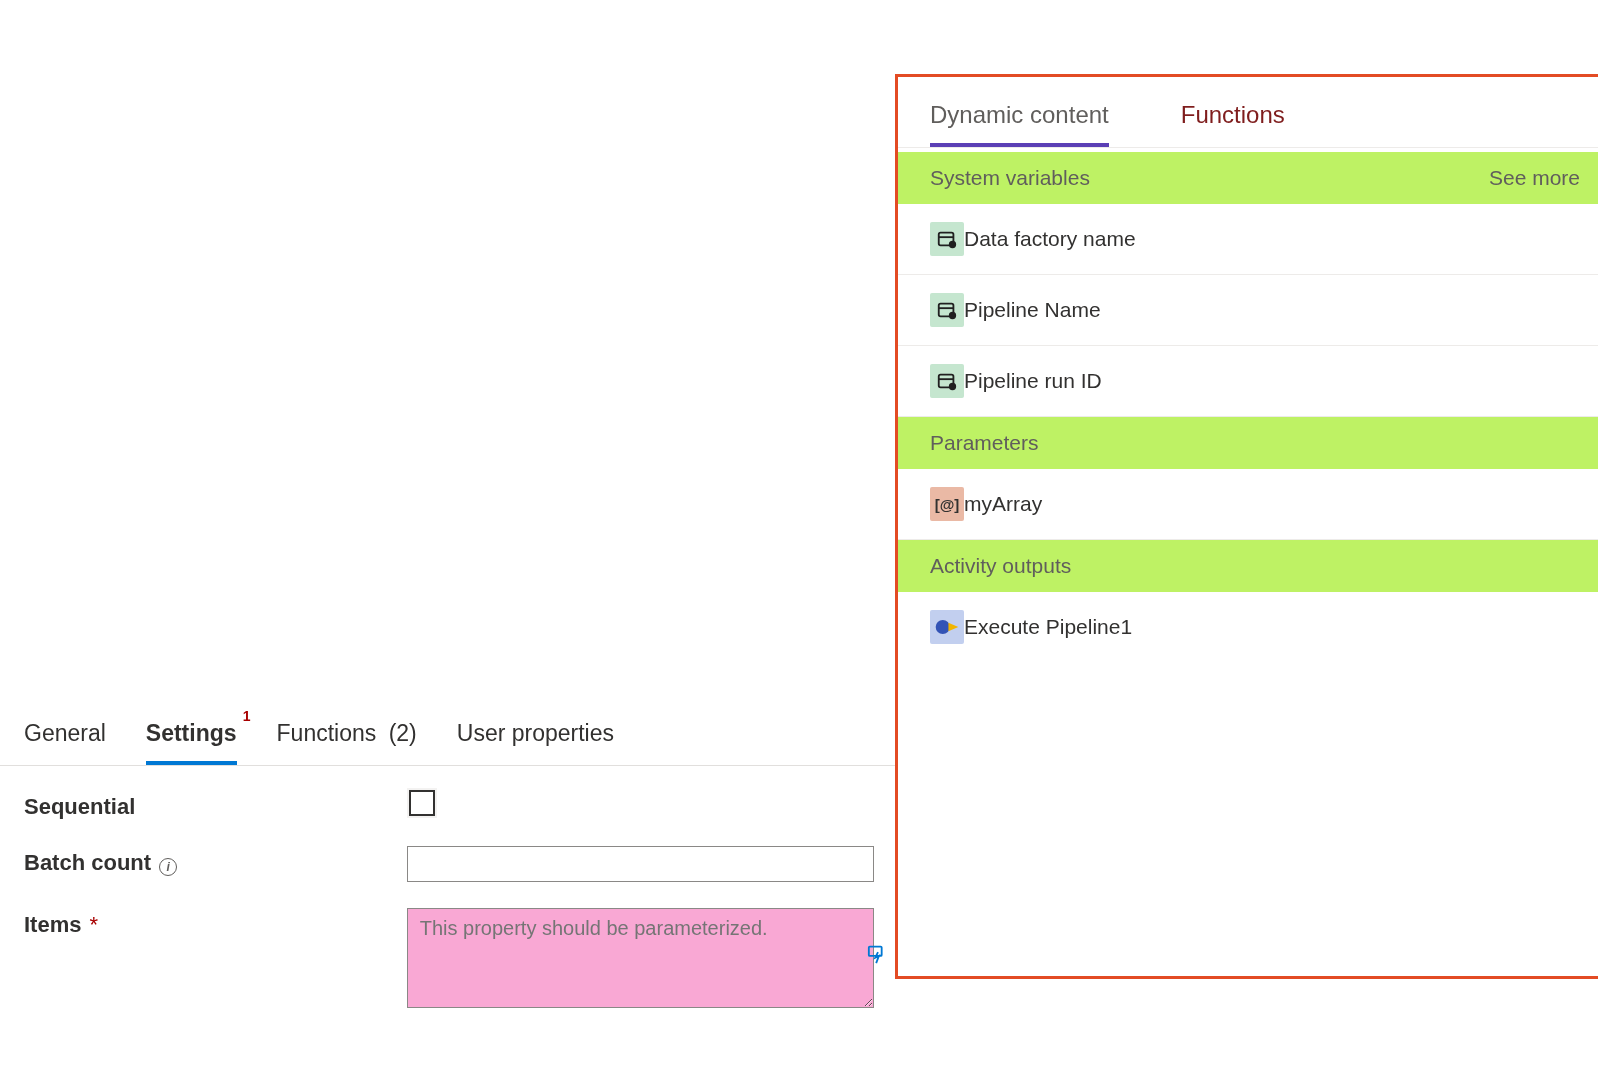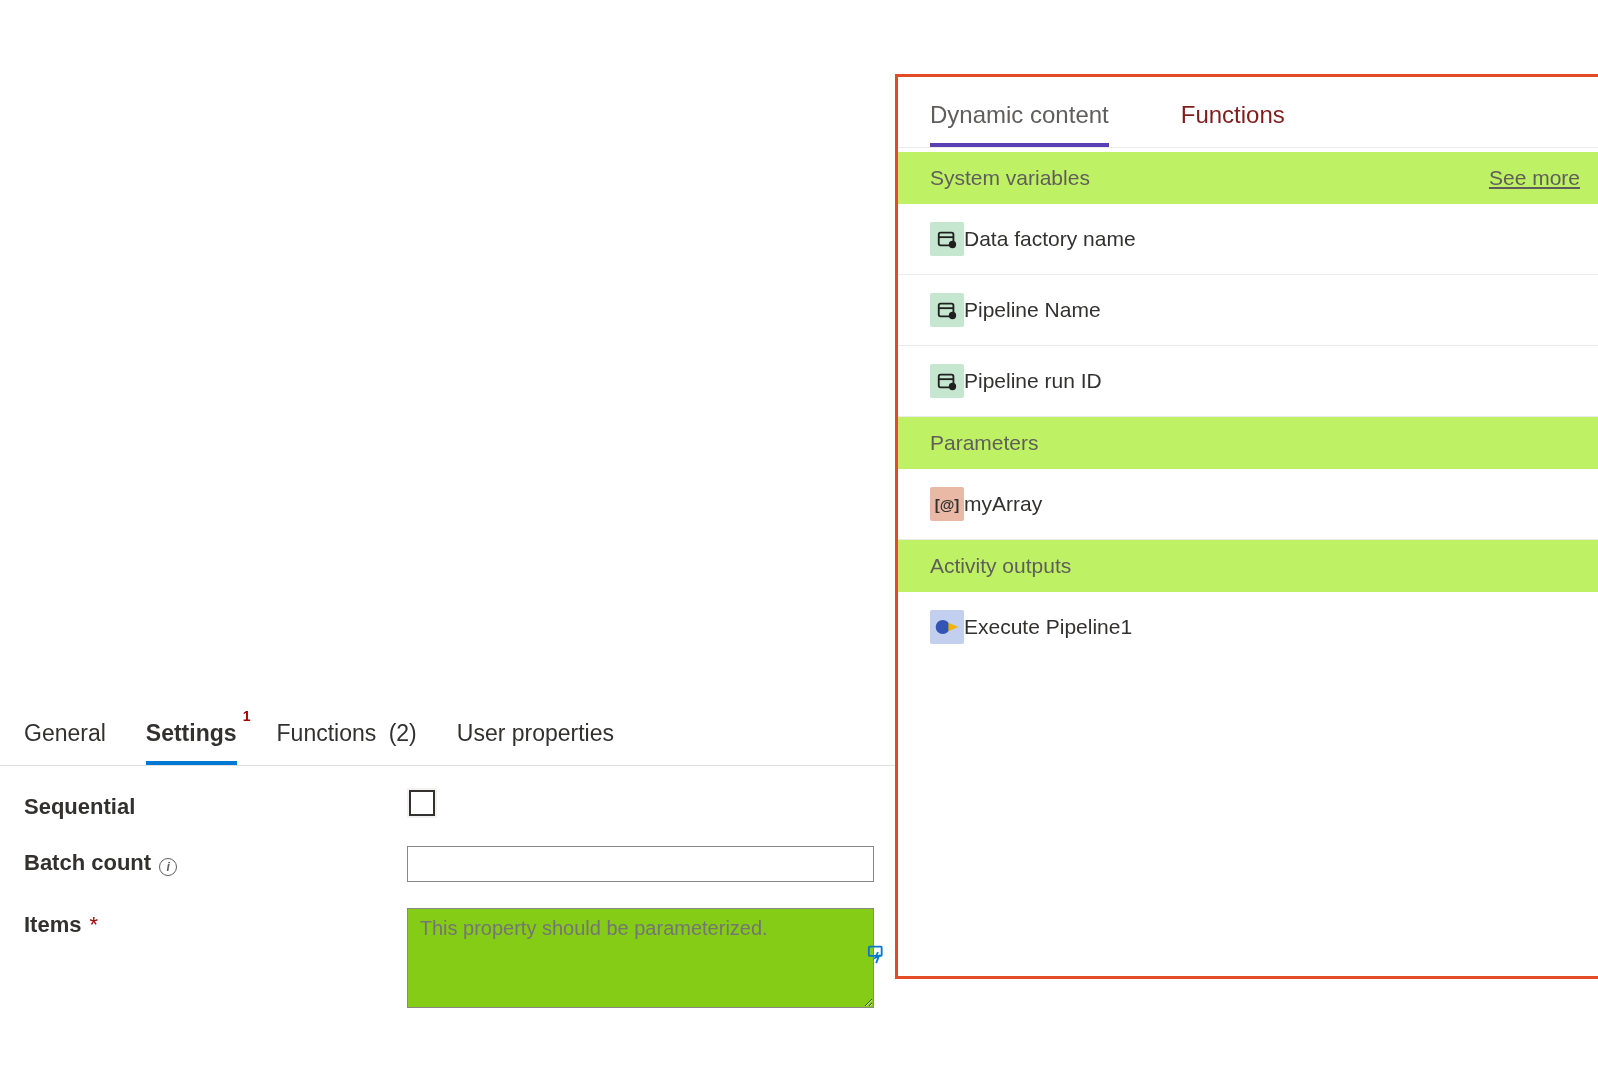--- a/index.html
+++ b/index.html
@@ -80,21 +80,21 @@
   .textinput {
     width: 470px; height: 36px;
     border: 1px solid #8a8886;
     background: #fff;
     font-size: 20px;
     padding: 4px 10px;
   }
   .textarea {
     width: 470px; height: 100px;
     border: 1px solid #8a8886;
-    background: #84cc16;
+    background: #f9a8d4;
     font-size: 20px;
     padding: 8px 12px;
     color: #605e5c;
     resize: both;
     font-family: inherit;
   }
   
   .right-panel {
     position: absolute;
     left: 895px; top: 74px;
@@ -119,21 +119,20 @@
     padding: 14px 32px;
     display: flex;
     justify-content: space-between;
     align-items: center;
     gap: 48px;
   }
   .see-more {
     color: #605e5c;
     font-size: 21px;
     cursor: pointer;
-    text-decoration: underline;
   }
   .dc-item {
     display: flex;
     align-items: center;
     padding: 18px 32px;
     border-bottom: 1px solid #edebe9;
     font-size: 21px;
     cursor: pointer;
   }
   .dc-item:last-child { border-bottom: none; }

